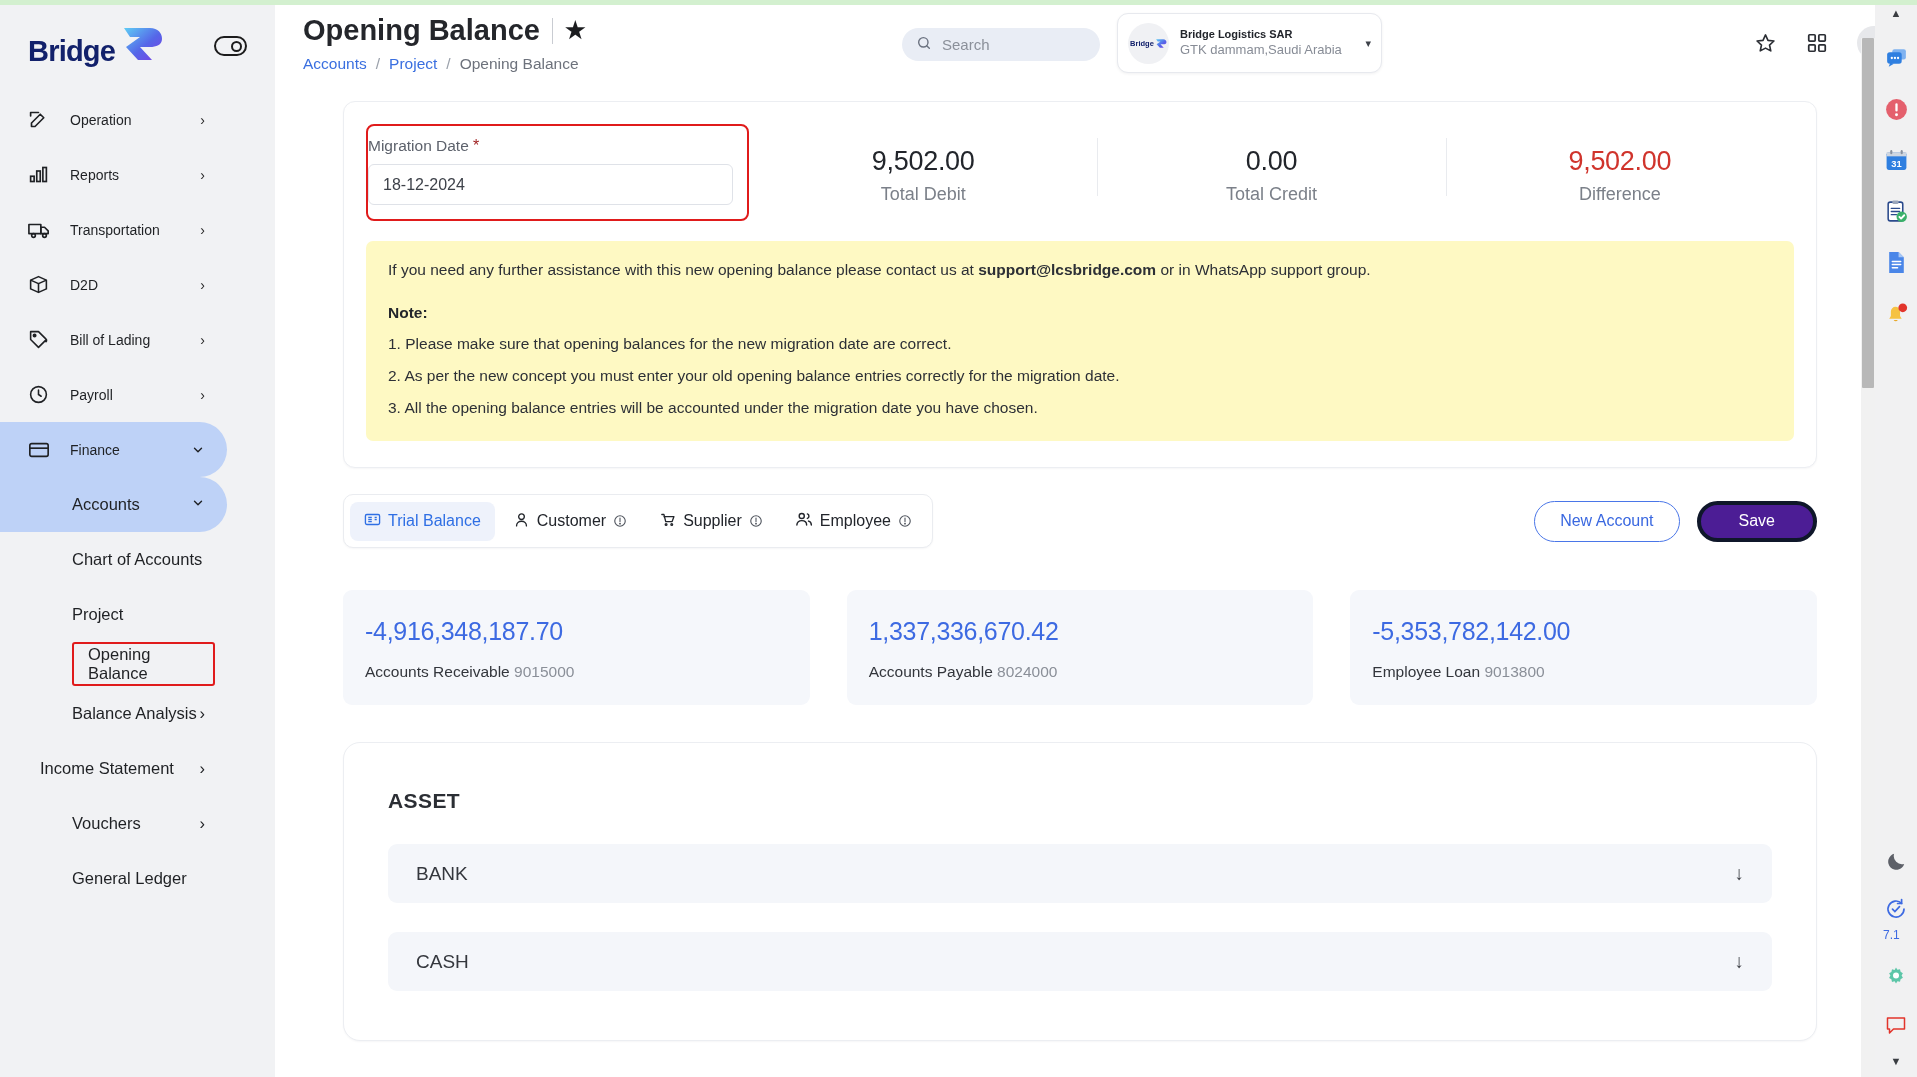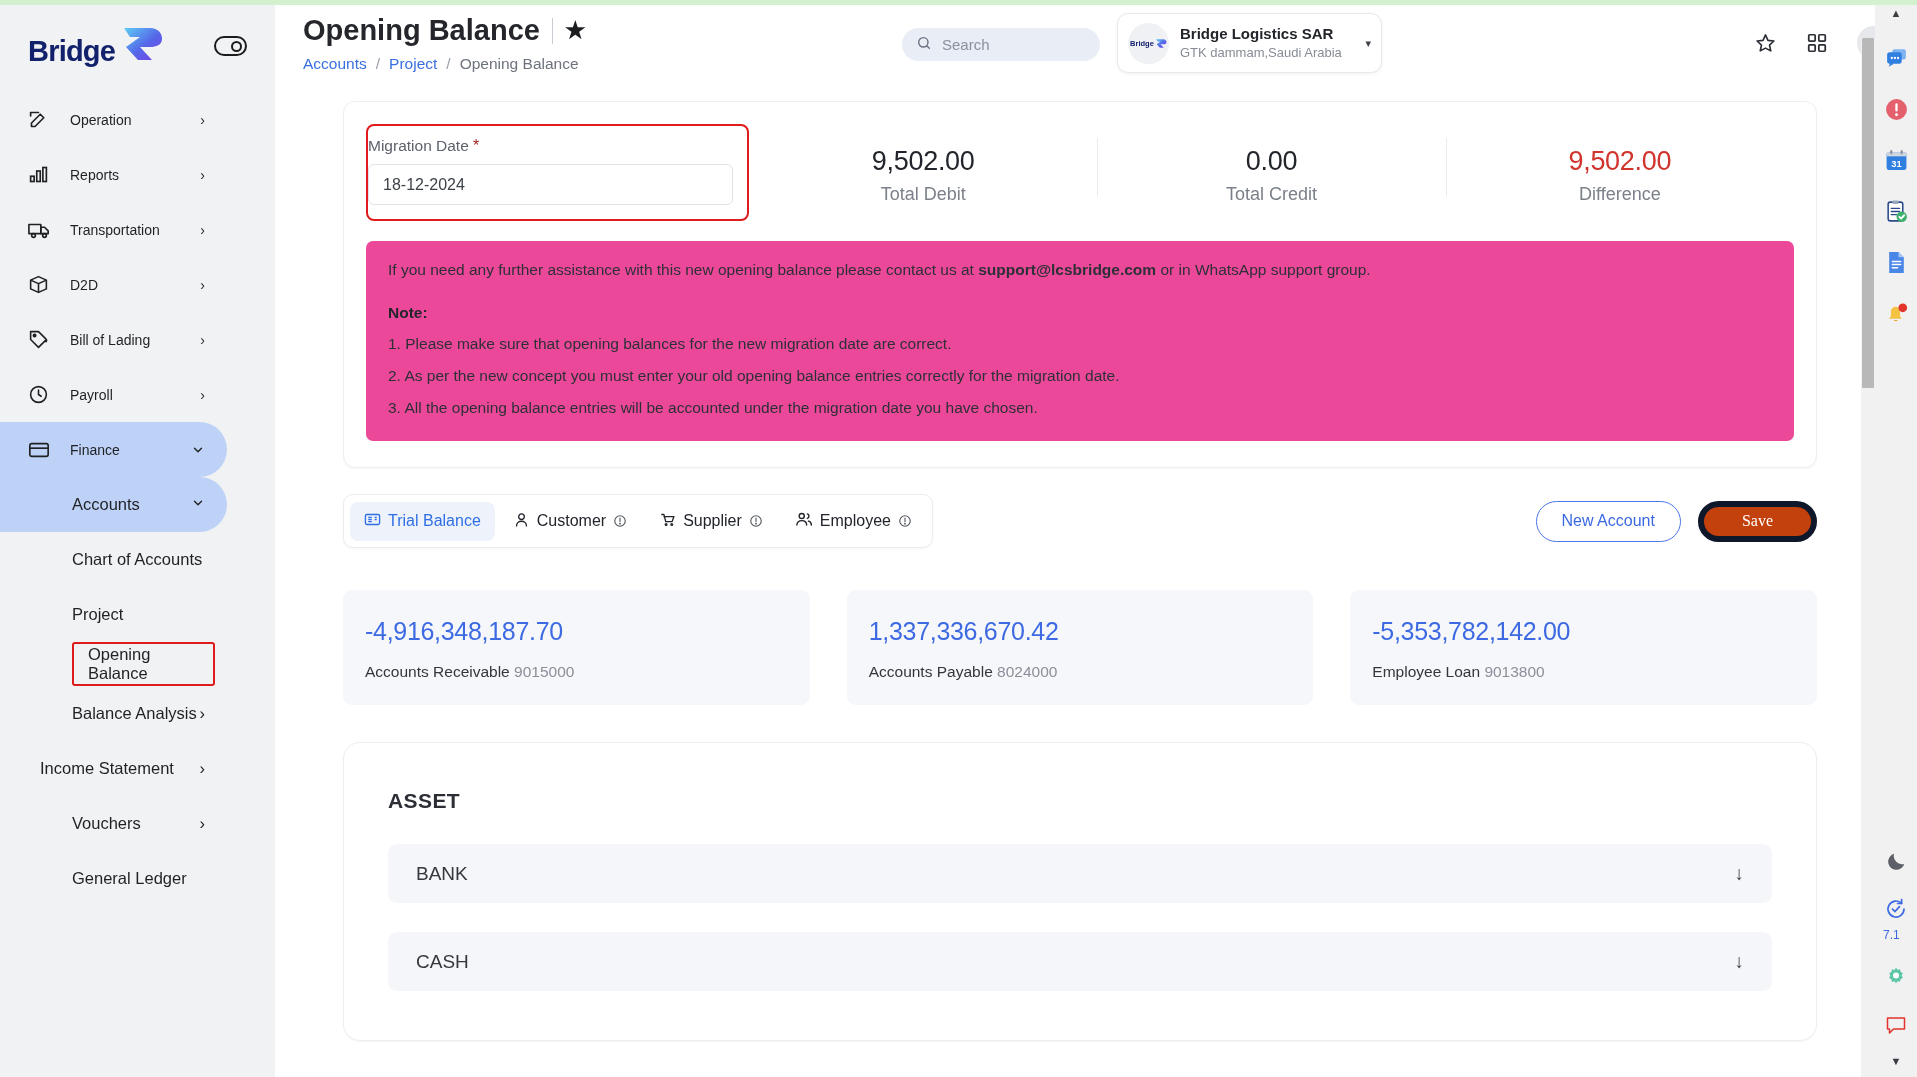--- a/index.html
+++ b/index.html
@@ -115,21 +115,21 @@
   }
   .company-logo {
     width: 41px; height: 41px; border-radius: 50%;
     background: #f0f1f4; display: flex; align-items: center;
     justify-content: center; flex: 0 0 41px;
   }
   .cl-txt { font-size: 7.5px; font-weight: bold; color: #12216b; }
   .cl-mark { width: 12px; height: 11px; margin-left: 1px; }
   .company-info { flex: 1; min-width: 0; }
   .company-name {
-    font-size: 15px; font-weight: bold; color: #22252b;
+    font-size: 11px; font-weight: bold; color: #22252b;
     white-space: nowrap; line-height: 1.3;
   }
   .company-sub {
     font-size: 13px; color: #878c96; white-space: nowrap; line-height: 1.4;
   }
   .caret-dn { color: #3d4149; font-size: 11px; padding-left: 4px; }
 
   .top-icons {
     position: absolute; right: 26px; top: 26px;
     display: flex; align-items: center; gap: 29px;
@@ -172,21 +172,21 @@
   }
   .tot + .tot::before {
     content: ""; position: absolute; left: 0; top: 14px;
     width: 1px; height: 58px; background: #e9ebef;
   }
   .tot-val { font-size: 27px; color: #22252b; letter-spacing: -0.3px; }
   .tot-val.red { color: #d0342c; }
   .tot-lbl { font-size: 18px; color: #7b8089; margin-top: 7px; }
 
   .notice {
-    margin-top: 20px; background: #ec4899; border-radius: 7px;
+    margin-top: 20px; background: #fef9c3; border-radius: 7px;
     padding: 20px 22px 24px 22px;
   }
   .notice-lead { font-size: 15.5px; color: #2d3036; margin-bottom: 25px; }
   .notice-lead b { font-weight: bold; }
   .notice-note { font-size: 15.5px; font-weight: bold; color: #22252b; margin-bottom: 13px; }
   .notice-li { font-size: 15.5px; color: #2d3036; margin-bottom: 14px; }
   .notice-li:last-child { margin-bottom: 0; }
 
   .tabs-row {
     display: flex; align-items: center; justify-content: space-between;
@@ -206,21 +206,21 @@
   .tab.active { background: #eef2fb; color: #2f6fe4; }
   .tab .info { color: #4e535c; display: flex; }
   .actions { display: flex; align-items: center; gap: 17px; }
   .btn {
     height: 41px; border-radius: 21px; font-size: 16px;
     display: flex; align-items: center; justify-content: center;
     cursor: pointer; padding: 0 25px;
     font-family: "Liberation Sans", sans-serif;
   }
   .btn-outline { background: #fff; border: 1px solid #4a76e8; color: #3a68e0; }
-  .btn-primary { background: #c2410c; border: 6px solid #0f172a; color: #fff; padding: 0 38px; font-family: Liberation Serif, serif; }
+  .btn-primary { background: #4c1d95; border: 4px solid #0f172a; color: #fff; padding: 0 38px; }
 
   .cards {
     display: flex; gap: 37px; margin: 42px 100px 0 68px;
   }
   .card {
     flex: 1; background: #f5f7fb; border-radius: 9px;
     padding: 26px 22px 24px 22px;
   }
   .card-val {
     font-size: 25px; color: #3d6ae2; letter-spacing: -0.3px; line-height: 1.2;

